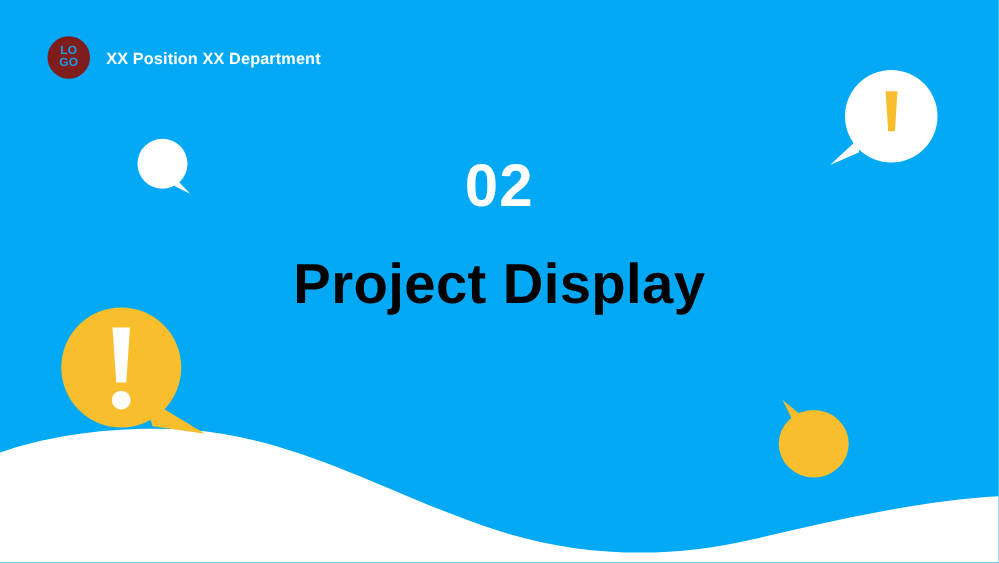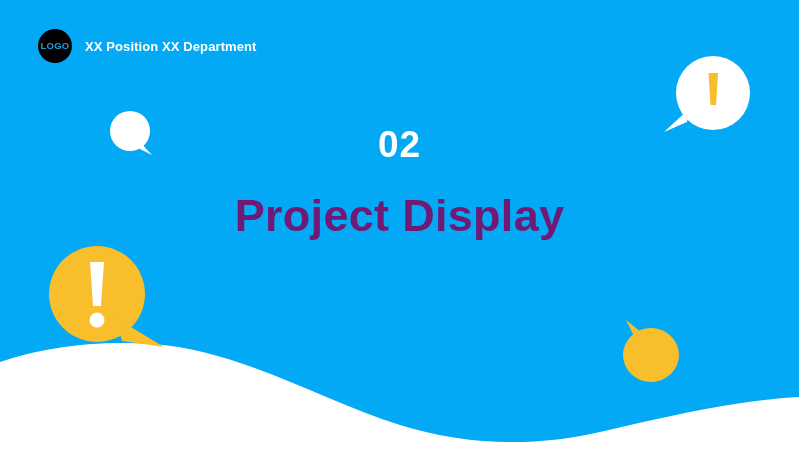--- a/index.html
+++ b/index.html
@@ -36,23 +36,23 @@
     left: 38px;
     top: 29px;
     display: flex;
     align-items: center;
     height: 34px;
   }
   .logo-badge {
     width: 34px;
     height: 34px;
     border-radius: 50%;
-    background: #000000;
+    background: #7f1d1d;
     display: flex;
-    flex-direction: row;
+    flex-direction: column;
     align-items: center;
     justify-content: center;
     line-height: 1.02;
     flex: 0 0 auto;
   }
   .logo-badge span {
     font-size: 9.5px;
     font-weight: bold;
     color: #1B9FE3;
     letter-spacing: 0.2px;
@@ -70,28 +70,28 @@
   
   .title-block {
     position: absolute;
     left: 0;
     top: 126px;
     width: 799px;
     text-align: center;
   }
   .title-number {
     color: #ffffff;
-    font-size: 37px;
+    font-size: 48px;
     font-weight: bold;
     letter-spacing: 1px;
     line-height: 1;
   }
   .title-main {
     margin-top: 30px;
-    color: #701a75;
+    color: #000000;
     font-size: 45px;
     font-weight: bold;
     letter-spacing: 0.3px;
     line-height: 1;
   }
 
   
   .bubble {
     position: absolute;
   }

